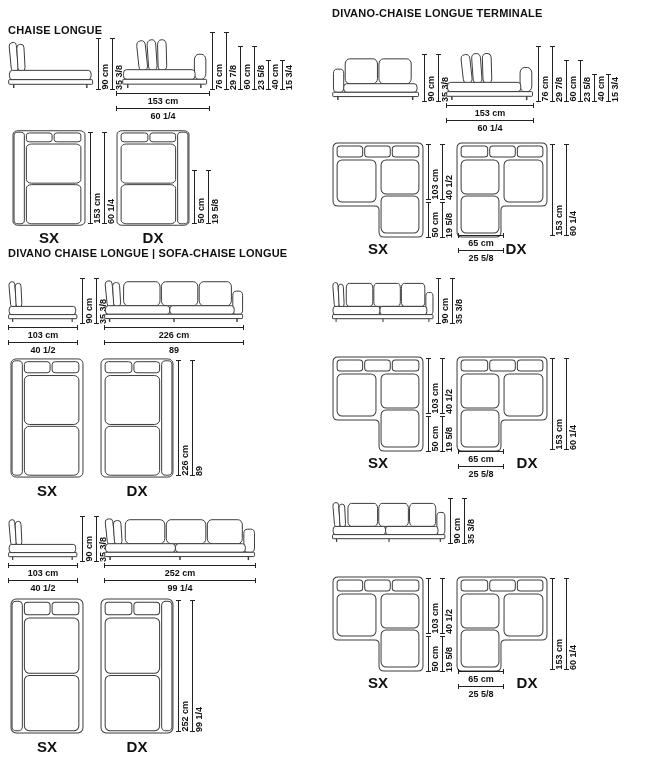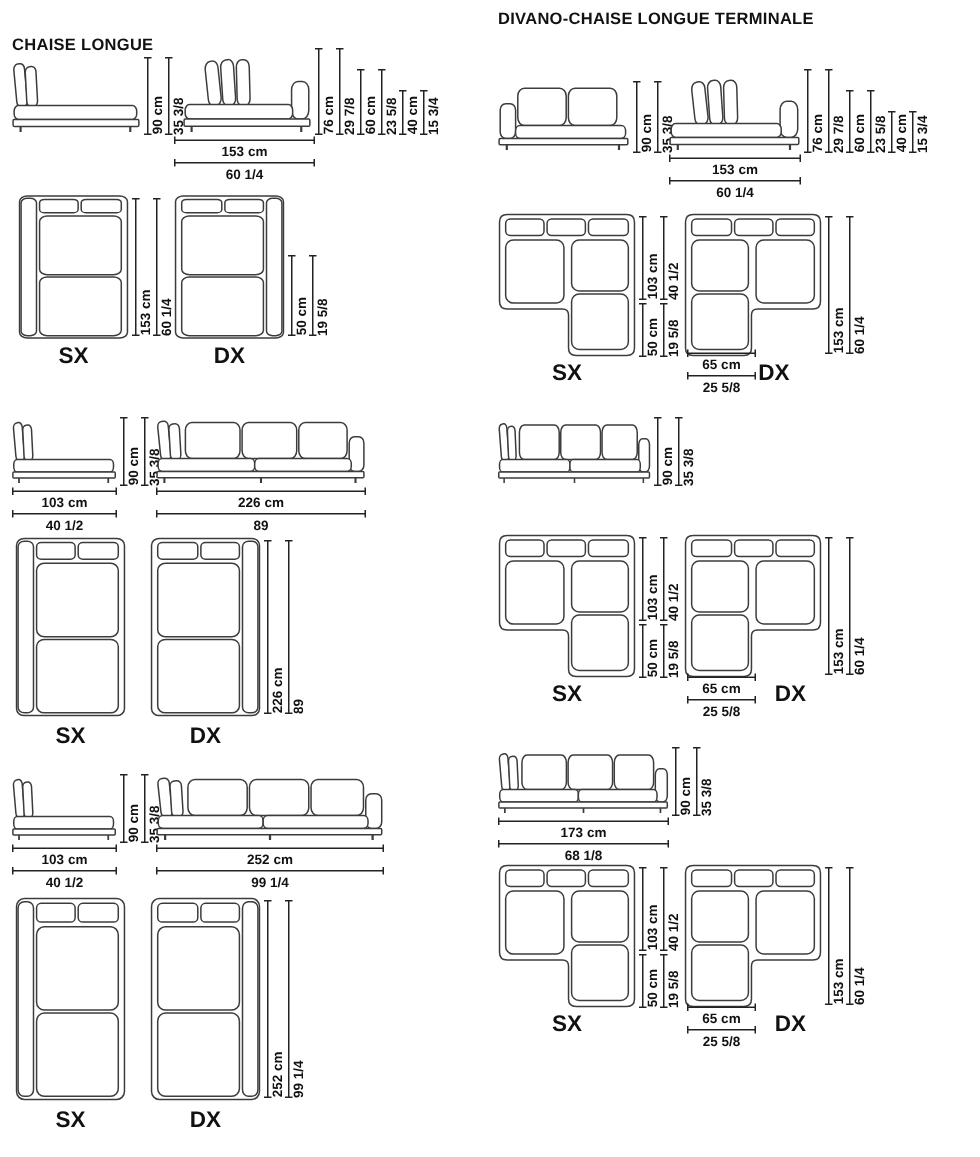--- a/index.html
+++ b/index.html
@@ -143,20 +143,21 @@
     </svg>
   <div class="dimv" style="left:194px;top:170px;height:54px">
     <div class="vline" style="height:54px"></div>
     <div class="vtxt">50 cm</div>
     <div class="vline" style="height:54px"></div>
     <div class="vtxt">19 5/8</div>
   </div>
   <div class="abs lbl" style="left:12px;top:229px;width:74px">SX</div>
   <div class="abs lbl" style="left:116px;top:229px;width:74px">DX</div>
 
+  <div class="abs title" style="left:8px;top:247px">DIVANO CHAISE LONGUE | SOFA-CHAISE LONGUE</div>
 
   <svg class="draw" style="left:8px;top:276px" width="70" height="46" viewBox="0 0 120 56" preserveAspectRatio="none">
       <use href="#g-elev-chaise"></use>
     </svg>
   <div class="dimh" style="left:8px;top:326px;width:70px">
     <div class="hline"></div>
     <div class="htxt">103 cm</div>
     <div class="hline"></div>
     <div class="htxt">40 1/2</div>
   </div>
@@ -338,26 +339,20 @@
     <div class="hline"></div>
     <div class="htxt">65 cm</div>
     <div class="hline"></div>
     <div class="htxt">25 5/8</div>
   </div>
   <div class="abs lbl" style="left:504px;top:454px;width:46px">DX</div>
 
   <svg class="draw" style="left:332px;top:496px" width="114" height="46" viewBox="0 0 200 56" preserveAspectRatio="none">
       <use href="#g-elev-sofa"></use>
     </svg>
-  <div class="dimh" style="left:332px;top:546px;width:114px">
-    <div class="hline"></div>
-    <div class="htxt">173 cm</div>
-    <div class="hline"></div>
-    <div class="htxt">68 1/8</div>
-  </div>
   <div class="dimv" style="left:450px;top:498px;height:46px">
     <div class="vline" style="height:46px"></div>
     <div class="vtxt">90 cm</div>
     <div class="vline" style="height:46px"></div>
     <div class="vtxt">35 3/8</div>
   </div>
 
   <svg class="draw" style="left:332px;top:576px" width="92" height="96" viewBox="0 0 90 96" preserveAspectRatio="none">
       <use href="#g-plan-L"></use>
     </svg>

